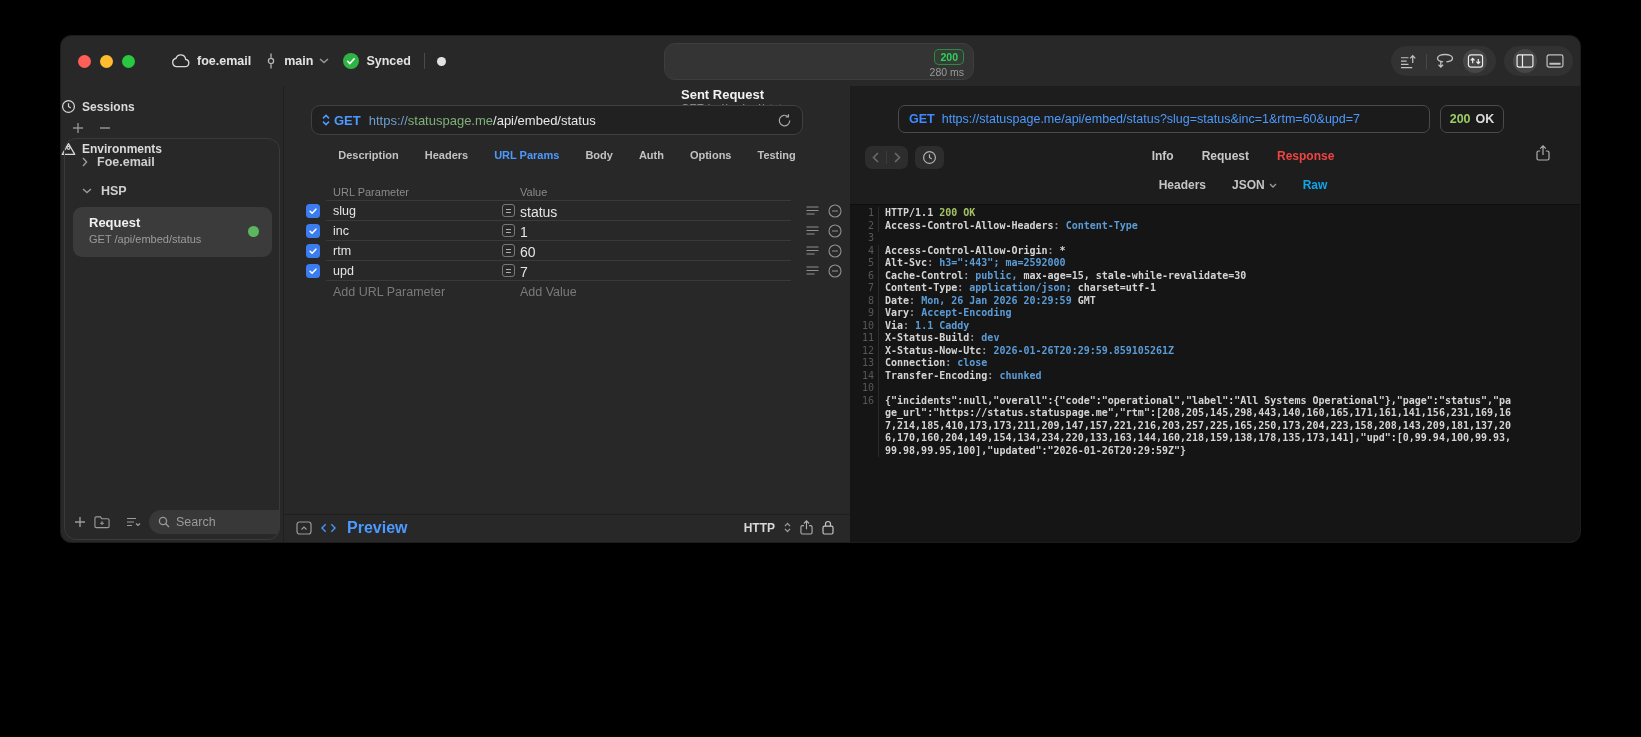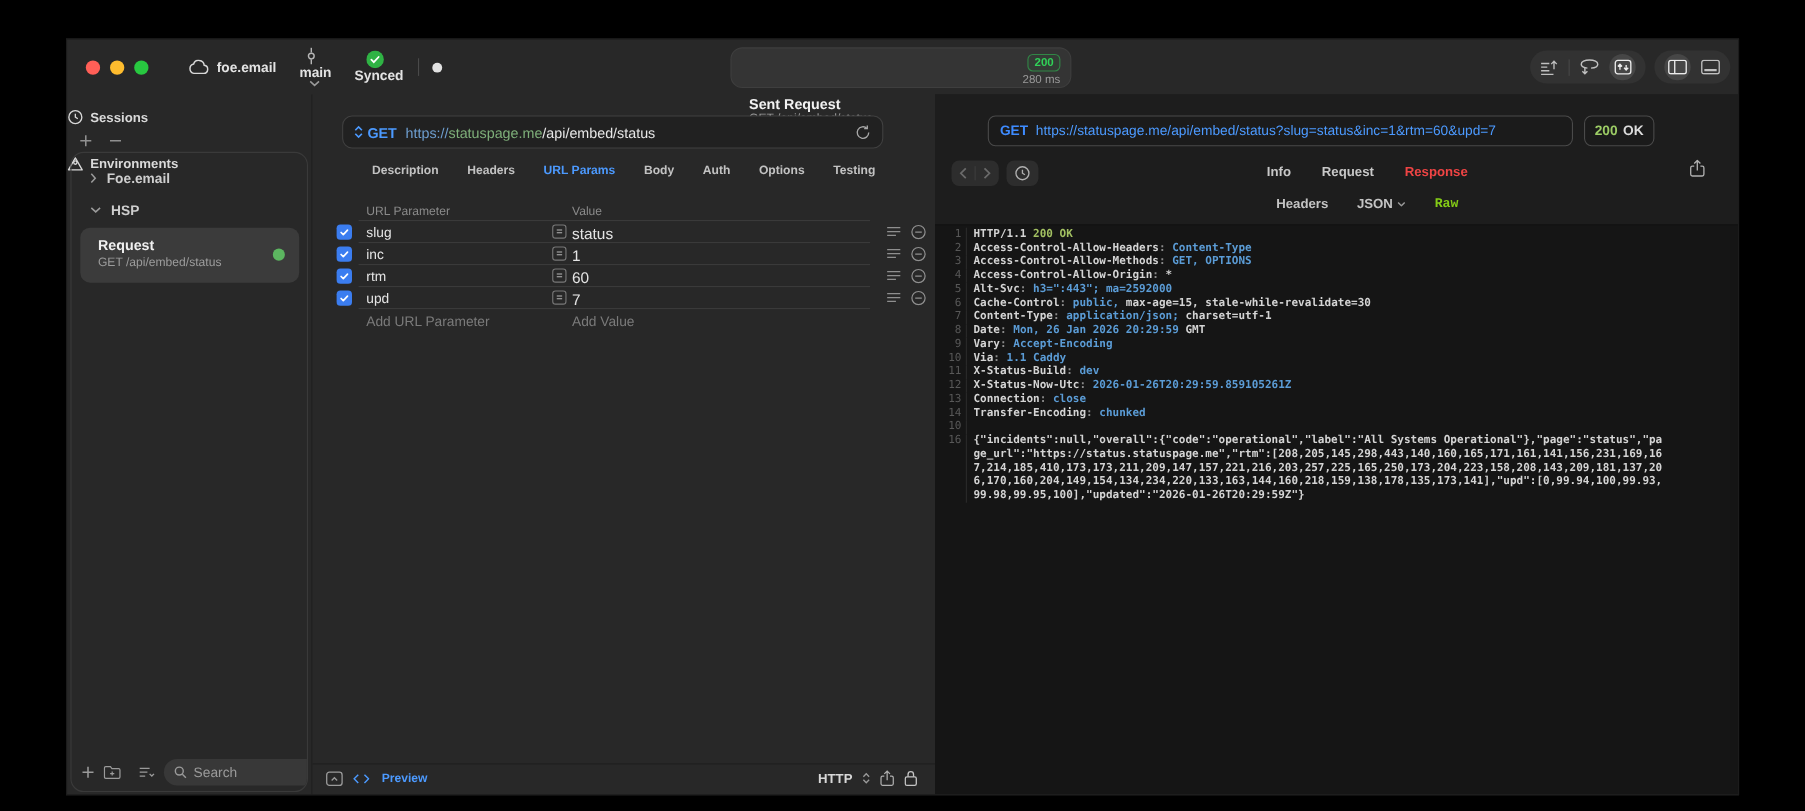--- a/index.html
+++ b/index.html
@@ -1,28 +1,28 @@
 <!DOCTYPE html>
 <html><head>
 <meta charset="utf-8">
 <style>
   html,body{margin:0;padding:0;background:#000;width:1641px;height:737px;overflow:hidden;
     font-family:"Liberation Sans","DejaVu Sans",sans-serif;-webkit-font-smoothing:antialiased;}
   .screen{position:relative;width:1641px;height:737px;background:#000;}
-  .window{position:absolute;left:60px;top:35px;width:1521px;height:688px;background:#282828;
-    border-radius:0;border:1px solid #1c1c1c;box-shadow:0 30px 70px rgba(0,0,0,.6);overflow:hidden;box-sizing:border-box;}
+  .window{position:absolute;left:60px;top:35px;width:1521px;height:508px;background:#282828;
+    border-radius:11px;border:1px solid #1c1c1c;box-shadow:0 30px 70px rgba(0,0,0,.6);overflow:hidden;box-sizing:border-box;}
 
   
   .titlebar{position:absolute;top:0;left:0;right:0;height:50px;}
   .traffic{position:absolute;left:17px;top:19px;display:flex;gap:9px;}
   .tlight{width:13px;height:13px;border-radius:50%;}
   .t-close{background:#ff5f57;} .t-min{background:#febc2e;} .t-zoom{background:#28c840;}
   .t-project{position:absolute;left:110px;top:0;height:50px;display:flex;align-items:center;}
   .t-project .lbl{font-size:12.5px;font-weight:600;color:#e3e3e3;margin-left:7px;}
-  .t-group{display:flex;align-items:center;margin-left:14px;flex-direction:column;}
+  .t-group{display:flex;align-items:center;margin-left:14px;}
   .t-div{width:1px;height:16px;background:#4a4a4a;margin-left:13px;}
   .t-dot{width:9px;height:9px;border-radius:50%;background:#e2e2e2;margin-left:12px;}
   .chev{margin-left:6px;display:flex;}
   .t-center{position:absolute;left:603px;top:7px;width:310px;height:37px;background:#343434;
     border:1px solid #3e3e3e;border-radius:11px;box-sizing:border-box;}
   .t-center-text{position:absolute;left:16px;right:0;top:3px;text-align:left;margin-top:40px;}
   .tc-title{font-size:13px;font-weight:700;color:#f2f2f2;line-height:15px;}
   .tc-sub{font-size:11px;color:#9a9a9a;line-height:13px;}
   .t-center-status{position:absolute;right:9px;top:3px;text-align:right;}
   .tc-badge{display:inline-block;border:1px solid rgba(48,209,88,.5);background:rgba(48,209,88,.06);
@@ -81,21 +81,21 @@
   .pname{position:absolute;left:49px;top:3px;font-size:12.5px;color:#e4e4e4;}
   .eqbox{position:absolute;left:218px;top:3px;width:13px;height:13px;border:1px solid #787878;border-radius:3px;
     color:#b0b0b0;font-size:10px;line-height:13px;text-align:center;box-sizing:border-box;}
   .pval{position:absolute;left:236px;top:3px;font-size:14px;color:#e4e4e4;}
   .ric-h{position:absolute;left:522px;top:5px;display:flex;}
   .ric-m{position:absolute;left:544px;top:3px;display:flex;}
   .addname{position:absolute;left:49px;top:4px;font-size:12.5px;color:#7a7a7a;}
   .addval{position:absolute;left:236px;top:4px;font-size:12.5px;color:#7a7a7a;}
   .m-footer{position:absolute;left:0;right:0;bottom:2px;height:26px;border-top:1px solid #1f1f1f;
     display:flex;align-items:center;padding:0 16px 0 12px;gap:9px;box-sizing:border-box;}
-  .previewlbl{color:#4c9aff;font-size:11px;font-weight:600;margin-left:2px;}
+  .previewlbl{color:#4c9aff;font-size:16px;font-weight:600;margin-left:2px;}
   .httplbl{margin-left:auto;color:#d8d8d8;font-size:12px;font-weight:600;}
   .f-ic{display:flex;align-items:center;}
 
   
   .right{position:relative;flex:1;background:#151515;}
   .r-headbg{position:absolute;left:0;right:0;top:0;height:118px;background:#1d1d1d;border-bottom:1px solid #0e0e0e;}
   .r-urlbox{position:absolute;left:48px;top:19px;width:532px;height:28px;border:1px solid #4a4a4a;border-radius:7px;
     background:#1b1b1b;box-sizing:border-box;display:flex;align-items:center;padding:0 10px;overflow:hidden;}
   .r-method{color:#3e8bff;font-weight:700;font-size:12.5px;margin-right:7px;}
   .r-url{color:#4c9aff;font-size:12.5px;white-space:nowrap;}
@@ -105,21 +105,21 @@
   .r-ok{color:#dcdcdc;font-weight:600;font-size:12.5px;}
   .r-nav{position:absolute;left:15px;top:60px;display:flex;gap:7px;}
   .navpill{background:#2d2d2d;border-radius:7px;height:23px;display:flex;align-items:center;padding:0 7px;gap:7px;}
   .navpill .ndiv{width:1px;height:13px;background:#3c3c3c;}
   .r-tabs{position:absolute;left:0;right:0;top:63px;display:flex;justify-content:center;gap:28px;padding-left:56px;}
   .r-tab{font-size:12px;font-weight:600;color:#c8c8c8;}
   .r-tab.active{color:#ef4444;}
   .r-share{position:absolute;right:30px;top:59px;display:flex;}
   .r-subtabs{position:absolute;left:0;right:0;top:92px;display:flex;justify-content:center;gap:26px;padding-left:56px;}
   .r-subtab{font-size:12px;font-weight:600;color:#c4c4c4;display:flex;align-items:center;gap:4px;}
-  .r-subtab.active{color:#84cc16;font-family:Liberation Mono, monospace;}
+  .r-subtab.active{color:#0ea5e9;}
   .r-content{position:absolute;left:0;top:119px;bottom:0;width:733px;overflow:hidden;}
   .resp-lines{padding-top:2px;font-family:"DejaVu Sans Mono","Liberation Mono",monospace;font-size:10px;font-weight:700;}
   .rline{display:flex;min-height:12.5px;line-height:12.5px;}
   .ln{width:24px;flex:none;text-align:right;color:#585858;padding-right:4px;font-weight:400;}
   .lc{flex:none;width:630px;border-left:1px solid #2b2b2b;padding-left:6px;white-space:pre-wrap;word-break:break-all;}
   .t-w{color:#d4d4d4;} .t-d{color:#8a8a8a;} .t-b{color:#5b9cd6;} .t-g{color:#a3c162;}
 
   svg{display:block;}
 </style>
 </head>
@@ -536,21 +536,20 @@
               <div class="rline">
                 <span class="ln">1</span>
                 <span class="lc"><span class="t-w">HTTP/1.1</span><span class="t-d"> </span><span class="t-g">200 OK</span></span>
               </div>
               <div class="rline">
                 <span class="ln">2</span>
                 <span class="lc"><span class="t-w">Access-Control-Allow-Headers</span><span class="t-d">: </span><span class="t-b">Content-Type</span></span>
               </div>
               <div class="rline">
                 <span class="ln">3</span>
-                <span class="lc"><span class="t-w">Access-Control-Allow-Methods</span><span class="t-d">: </span><span class="t-b">GET, OPTIONS</span></span>
               </div>
               <div class="rline">
                 <span class="ln">4</span>
                 <span class="lc"><span class="t-w">Access-Control-Allow-Origin</span><span class="t-d">: </span><span class="t-w">*</span></span>
               </div>
               <div class="rline">
                 <span class="ln">5</span>
                 <span class="lc"><span class="t-w">Alt-Svc</span><span class="t-d">: </span><span class="t-b">h3=":443"; ma=2592000</span></span>
               </div>
               <div class="rline">

